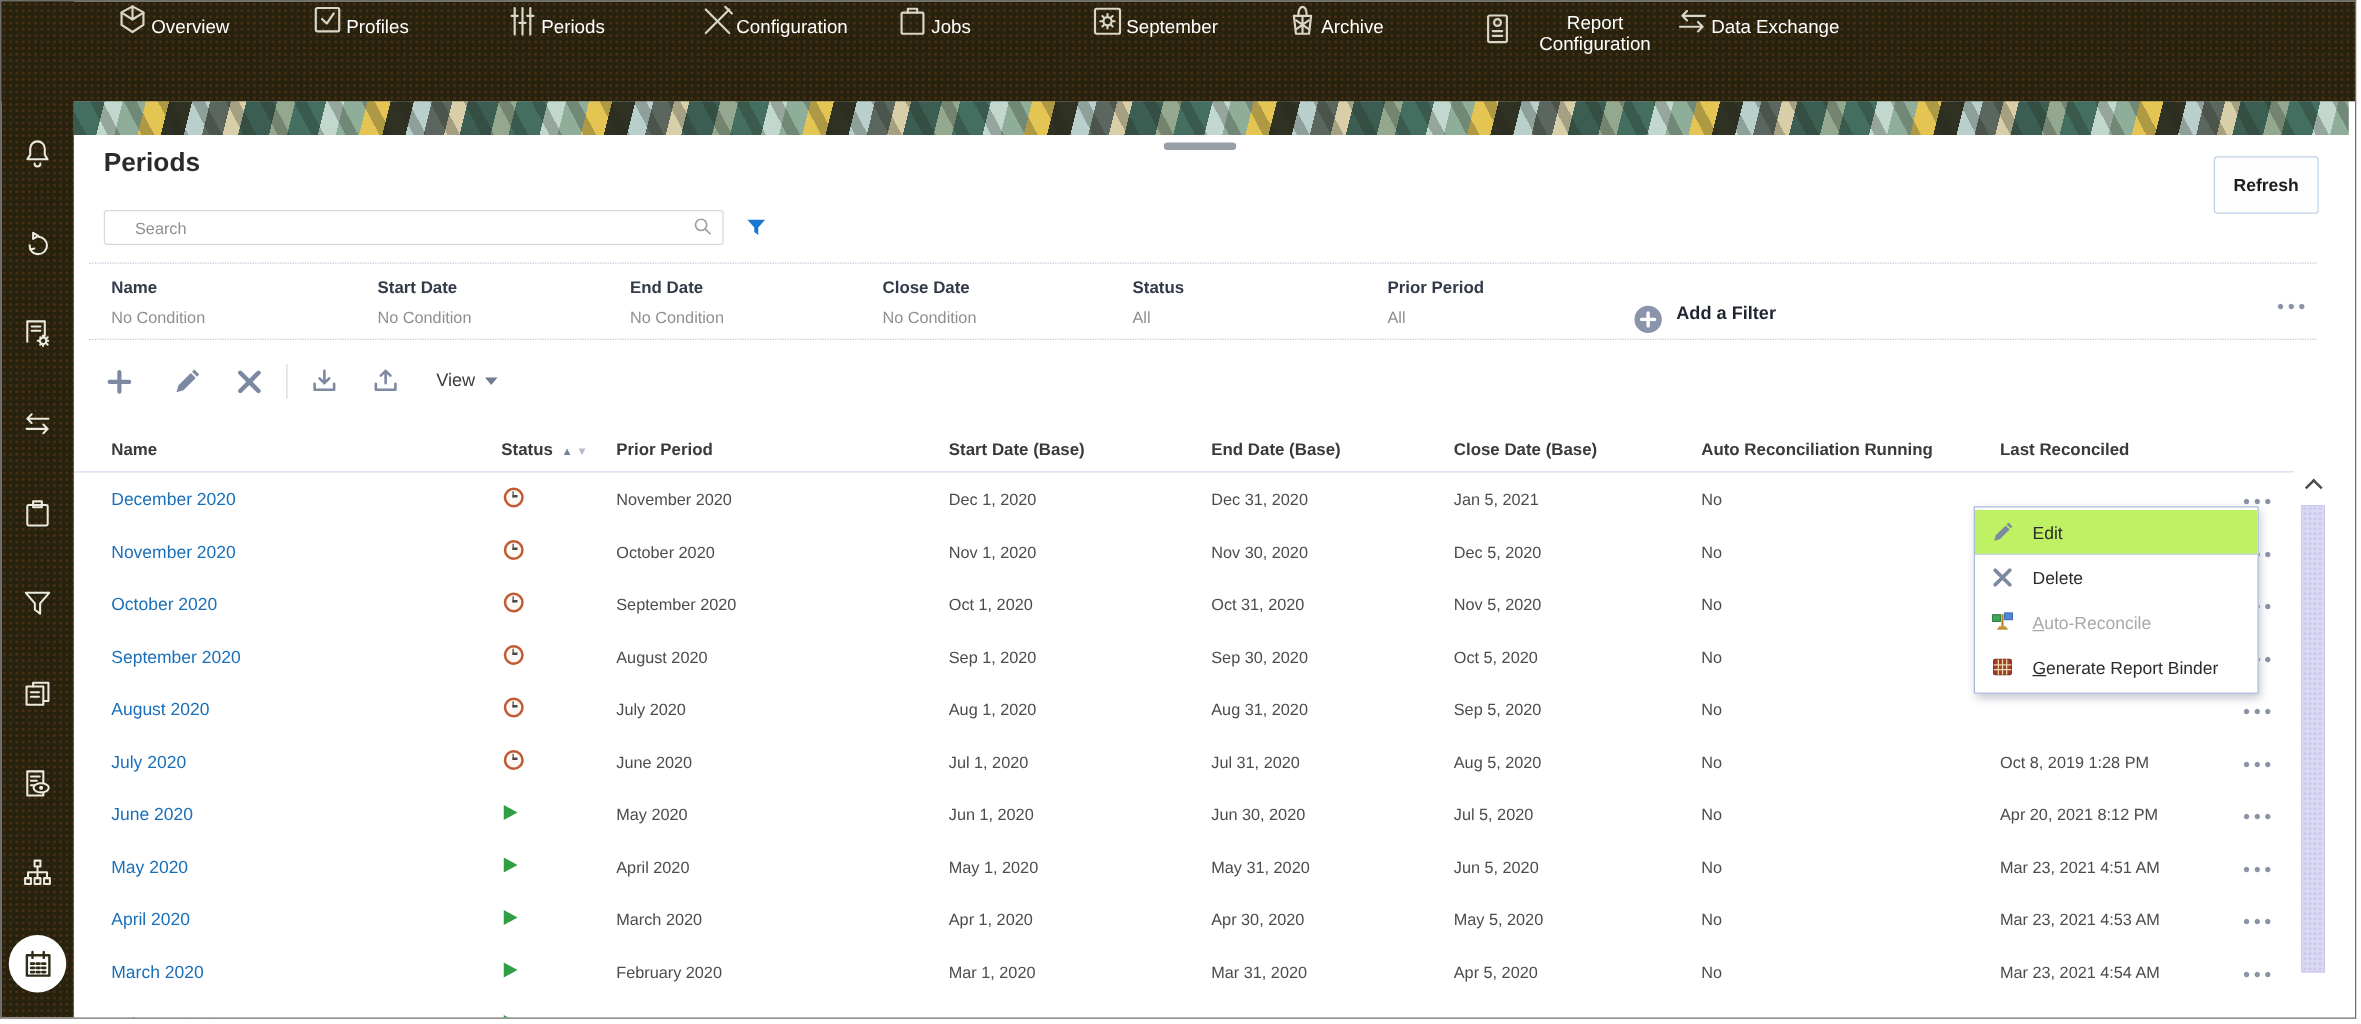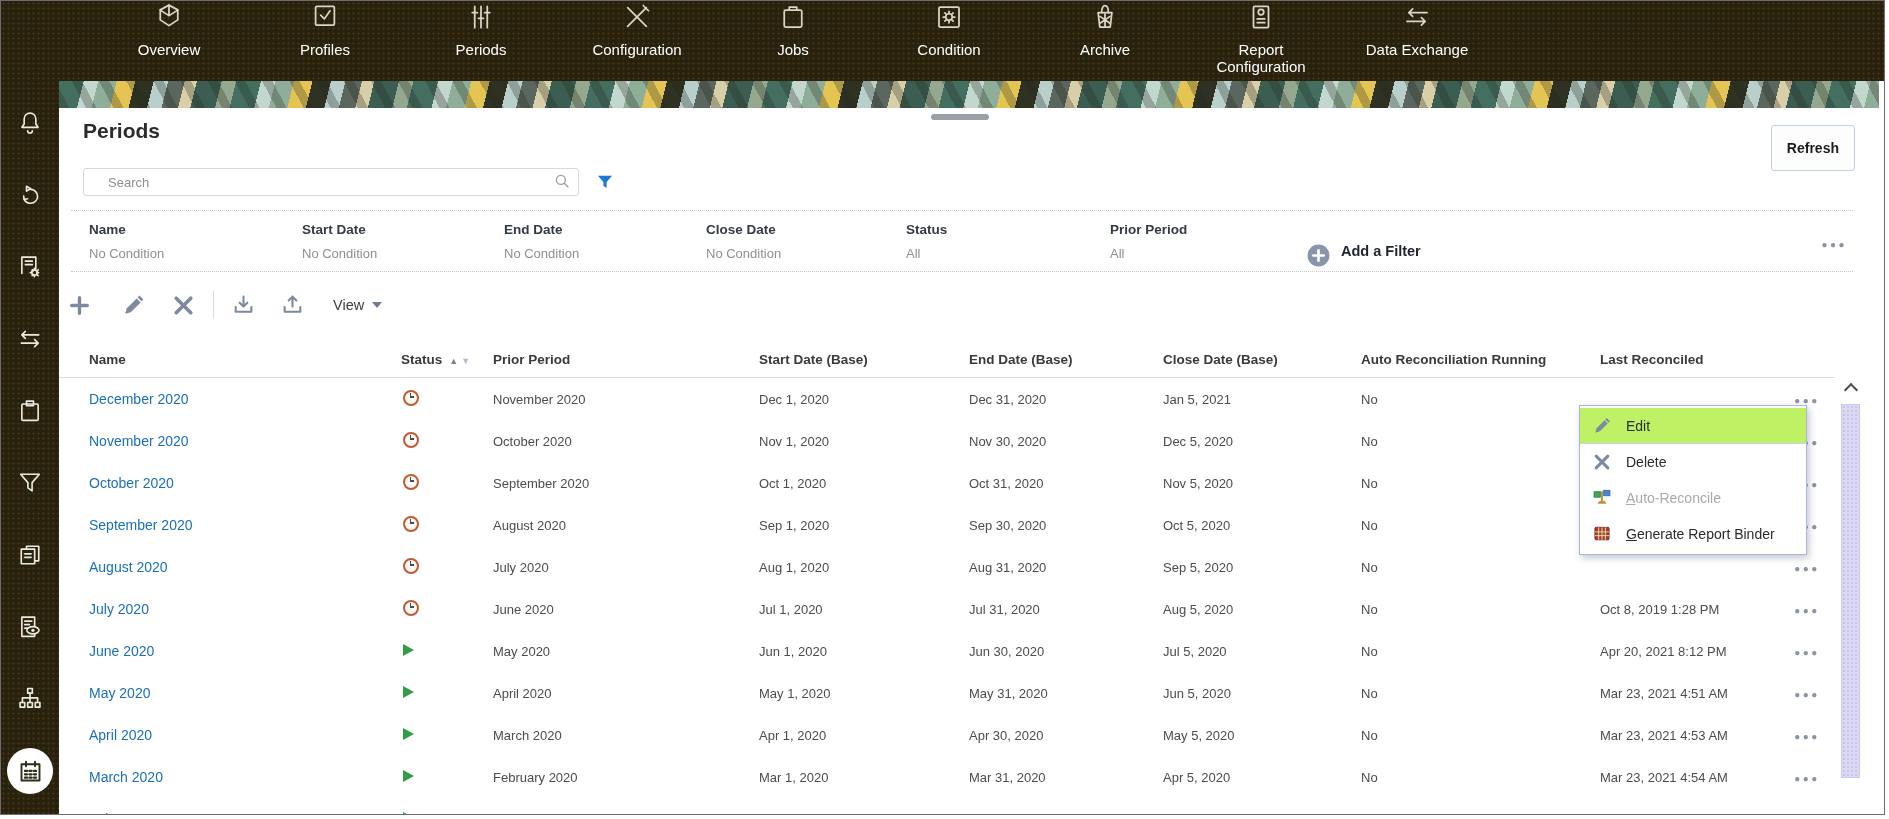--- a/index.html
+++ b/index.html
@@ -6,21 +6,21 @@
   body{width:1889px;height:819px;position:relative;overflow:hidden;background:#fff;
        font-family:"Liberation Sans",sans-serif;-webkit-font-smoothing:antialiased}
   .frame{position:absolute;left:0;top:0;width:1883px;height:813px;border:1px solid #6e6e6e;overflow:hidden;background:#fff}
 
   
   .dark{background-color:#27220e;
         background-image:radial-gradient(rgba(150,75,35,.35) .8px,transparent 1.3px);
         background-size:5px 5px}
   .topnav{position:absolute;left:0;top:0;width:100%;height:80px;display:flex;align-items:flex-start;
           padding-left:90px;box-sizing:border-box;z-index:2}
-  .nav-item{width:156px;display:flex;flex-direction:column;align-items:center;cursor:pointer}
+  .nav-item{width:156px;display:flex;flex-direction:row;align-items:center;cursor:pointer}
   .nav-item .icn{width:30px;height:30px;color:#d9d6c8;margin-top:1px}
   .nav-label{margin-top:9px;color:#ffffff;font-size:15px;line-height:17px;text-align:center;max-width:126px}
 
   .sidebar{position:absolute;left:0;top:0;width:58px;height:100%;display:flex;flex-direction:column;
            align-items:center;padding-top:108px;box-sizing:border-box;gap:44px;z-index:3}
   .side-item{width:28px;height:28px;color:#eceadf;cursor:pointer;flex:none}
   .side-item.active{width:46px;height:46px;background:#fff;border-radius:50%;color:#2f2d18;
                     display:flex;align-items:center;justify-content:center;margin-top:-9px}
   .side-item.active .inner{width:27px;height:27px}
   .icn svg{width:100%;height:100%;display:block}
@@ -56,21 +56,21 @@
   .f-field{position:absolute;top:0;cursor:pointer}
   .f-label{display:block;margin-top:11px;font-size:13.5px;font-weight:bold;color:#333a49}
   .f-value{display:block;margin-top:9px;font-size:13px;color:#8f8f8f}
   .add-filter{position:absolute;left:1235px;top:32px;display:flex;align-items:flex-start;gap:10px;cursor:pointer}
   .add-filter .icn{width:25px;height:25px}
   .add-filter-label{font-size:14.5px;font-weight:bold;color:#1f2430}
   .dots{color:#8b93a6;font-size:10px;letter-spacing:2.5px;font-weight:bold;white-space:nowrap}
   .filter-dots{position:absolute;right:0;top:24px;cursor:pointer;background:none;border:none}
 
   
-  .toolbar{position:absolute;left:8px;top:176px;height:42px;display:flex;align-items:center}
+  .toolbar{position:absolute;left:24px;top:176px;height:42px;display:flex;align-items:center}
   .tb-btn{width:25px;height:25px;background:none;border:none;padding:0;cursor:pointer;color:#7d88a1}
   .tb-divider{width:1px;height:28px;background:#d4dae6;margin:0 17px}
   .view-btn{display:flex;align-items:center;gap:8px;background:none;border:none;cursor:pointer;margin-left:22px}
   .view-label{font-size:14.5px;color:#3c3c3c}
   .caret{width:0;height:0;border-left:5px solid transparent;border-right:5px solid transparent;
          border-top:6px solid #6f7b90}
 
   
   .gridcols{display:grid;grid-template-columns:312px 92px 266px 210px 194px 198px 239px 187px 40px;
             padding-left:30px;box-sizing:border-box;align-items:center}
@@ -161,21 +161,21 @@
         <span class="nav-label">Jobs</span>
    </div>
       <div class="nav-item">
      <span class="icn ">
           <svg viewBox="0 0 24 24" fill="none" stroke="currentColor" stroke-width="1.4" stroke-linecap="round" stroke-linejoin="round">
             <rect x="4" y="4" width="16" height="16" rx="1"></rect>
             <circle cx="12" cy="12" r="2.6"></circle>
             <path d="M12 7.4V9m0 6v1.6M7.4 12H9m6 0h1.6M8.7 8.7l1.1 1.1m4.4 4.4l1.1 1.1m0-6.6l-1.1 1.1m-4.4 4.4l-1.1 1.1"></path>
           </svg>
         </span>
-        <span class="nav-label">Condition</span>
+        <span class="nav-label">September</span>
    </div>
       <div class="nav-item">
      <span class="icn ">
           <svg viewBox="0 0 24 24" fill="none" stroke="currentColor" stroke-width="1.4" stroke-linecap="round" stroke-linejoin="round">
             <path d="M6.5 8.5h11L16.2 20H7.8z"></path>
             <path d="M9.3 8.5C9.3 5 10.4 2.8 12 2.8s2.7 2.2 2.7 5.7"></path>
             <path d="M8 11.5l8 5.5M16 11.5l-8 5.5M12 9.5v10"></path>
           </svg>
         </span>
         <span class="nav-label">Archive</span>

